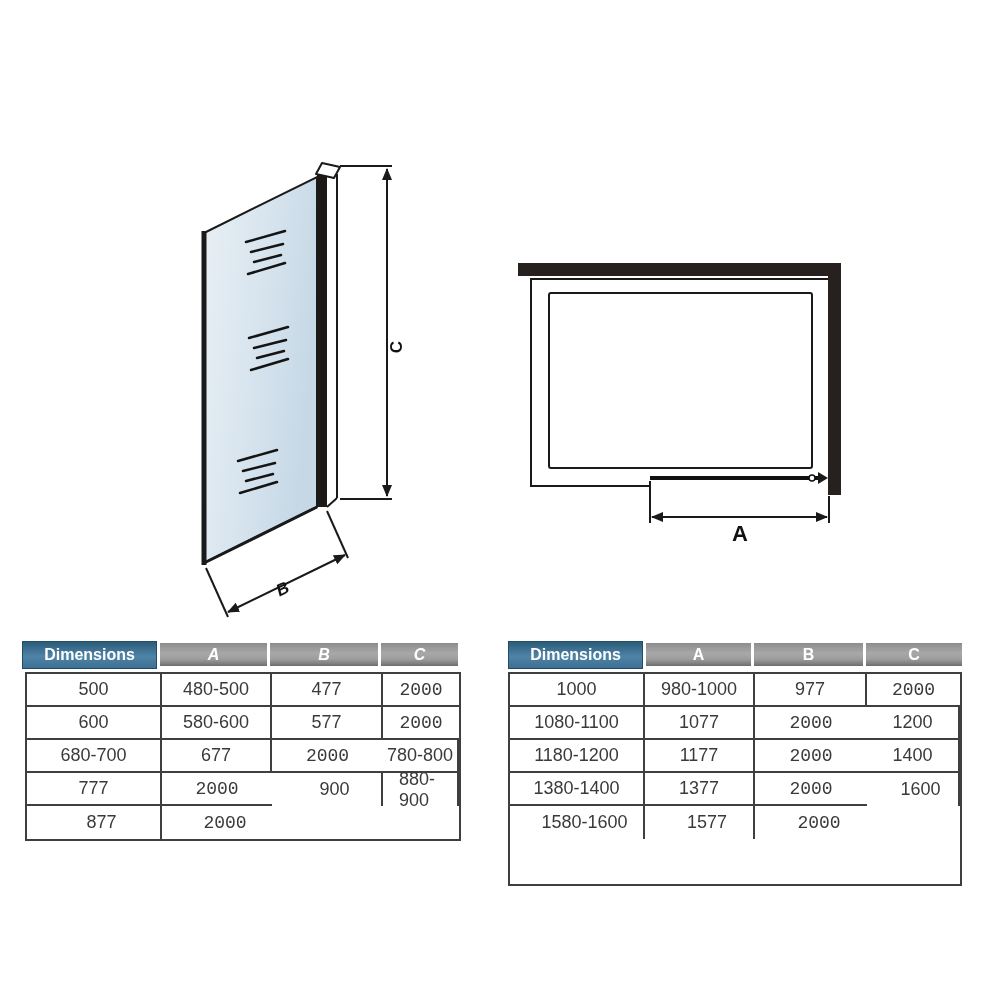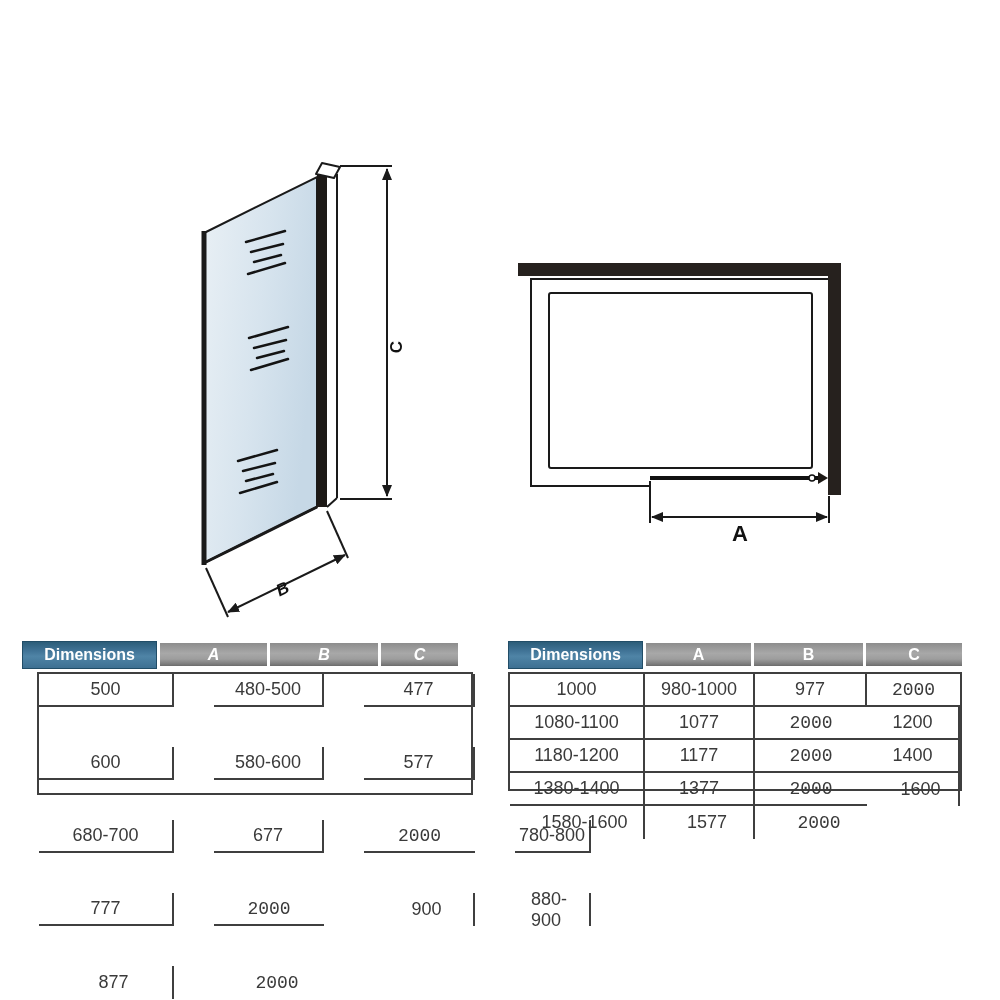--- a/index.html
+++ b/index.html
@@ -118,22 +118,22 @@
       </g>
     </g>
   </svg>
 
   <div class="spec-table" style="left:22px; top:641px; width:436px; height:200px;">
     <div class="hdr-cell hdr-dimensions" style="left:0; top:0; width:135px; height:28px;">Dimensions</div>
     <div class="hdr-cell hdr-gray hdr-italic" style="left:138px; top:2px; width:107px; height:23px;">A</div>
     <div class="hdr-cell hdr-gray hdr-italic" style="left:248px; top:2px; width:108px; height:23px;">B</div>
     <div class="hdr-cell hdr-gray hdr-italic" style="left:359px; top:2px; width:77px; height:23px;">C</div>
 
-    <div class="tbl-body" style="left:15px; top:31px; width:436px; height:123px;
-         grid-template-columns:135px 110px 111px 76px; grid-auto-rows:33px;gap:40px;">
+    <div class="tbl-body" style="left:3px; top:31px; width:436px; height:169px;
+         grid-template-columns:135px 110px 111px 76px; grid-auto-rows:33px;">
       <div class="cell">500</div>
       <div class="cell">480-500</div>
       <div class="cell">477</div>
       <div class="cell last-col">2000</div>
 
       <div class="cell">600</div>
       <div class="cell">580-600</div>
       <div class="cell">577</div>
       <div class="cell last-col">2000</div>
 
@@ -151,21 +151,21 @@
       <div class="cell last-col last-row">2000</div>
     </div>
   </div>
 
   <div class="spec-table" style="left:508px; top:641px; width:454px; height:200px;">
     <div class="hdr-cell hdr-dimensions" style="left:0; top:0; width:135px; height:28px;">Dimensions</div>
     <div class="hdr-cell hdr-gray" style="left:138px; top:2px; width:105px; height:23px;">A</div>
     <div class="hdr-cell hdr-gray" style="left:246px; top:2px; width:109px; height:23px;">B</div>
     <div class="hdr-cell hdr-gray" style="left:358px; top:2px; width:96px; height:23px;">C</div>
 
-    <div class="tbl-body" style="left:0; top:31px; width:454px; height:119px;
+    <div class="tbl-body" style="left:0; top:31px; width:454px; height:214px;
          grid-template-columns:135px 110px 112px 93px; grid-auto-rows:33px;">
       <div class="cell">1000</div>
       <div class="cell">980-1000</div>
       <div class="cell">977</div>
       <div class="cell last-col">2000</div>
 
       <div class="cell">1080-1100</div>
       <div class="cell">1077</div>
       <div class="cell last-col">2000</div>
 

